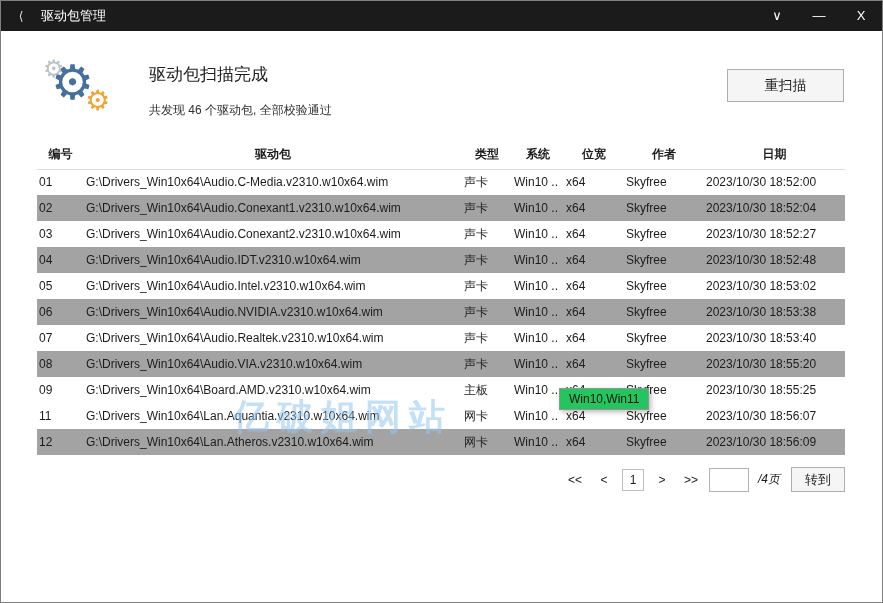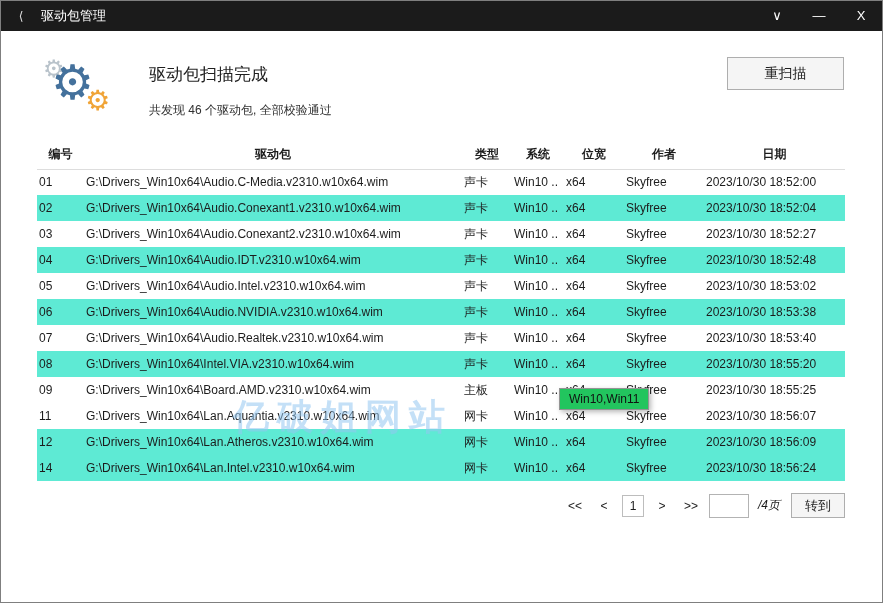--- a/index.html
+++ b/index.html
@@ -29,33 +29,33 @@
   .header-row { display: flex; padding: 26px 38px 0 38px; }
   .gears { position: relative; width: 82px; height: 62px; flex: none; }
   .gear { position: absolute; line-height: 1; }
   .gear-gray   { font-size: 24px; color: #b9c3cb; left: 4px;  top: 0px;  }
   .gear-blue   { font-size: 48px; color: #44719c; left: 12px; top: 2px;  }
   .gear-orange { font-size: 28px; color: #f0a437; left: 46px; top: 30px; }
   .header-text { margin-left: 28px; padding-top: 6px; }
   .page-title { font-size: 17px; color: #1f1f1f; }
   .page-subtitle { font-size: 12px; color: #303030; margin-top: 16px; }
   .rescan {
-    margin-left: auto; align-self: flex-start; 
+    margin-left: auto; align-self: flex-start; margin-top: 12px;
     width: 117px; height: 33px;
     background: #f5f5f5; border: 1px solid #aeaeae;
     font-size: 14px; color: #1f1f1f; cursor: pointer;
     font-family: inherit;
   }
 
   
   .table-wrap { margin: 22px 37px 0 36px; }
   table { width: 100%; border-collapse: collapse; table-layout: fixed; font-size: 12px; color: #1c1c1c; }
   th { text-align: center; font-weight: bold; height: 28px; padding: 0 2px; border-bottom: 1px solid #dddddd; white-space: nowrap; }
   td { height: 26px; padding: 0 2px; white-space: nowrap; overflow: hidden; }
-  tr.alt td { background: #5eead4; }
+  tr.alt td { background: #a3a3a3; }
 
   
   .pager {
     display: flex; justify-content: flex-end; align-items: center;
     margin: 12px 37px 0 0; gap: 7px; font-size: 12px; color: #1c1c1c;
   }
   .pg-btn {
     min-width: 22px; height: 22px; background: transparent; border: none;
     font-size: 12px; color: #1c1c1c; cursor: pointer; font-family: inherit;
   }
@@ -193,21 +193,21 @@
       <td>07</td>
       <td>G:\Drivers_Win10x64\Audio.Realtek.v2310.w10x64.wim</td>
       <td>声卡</td>
       <td>Win10 ..</td>
       <td>x64</td>
       <td>Skyfree</td>
       <td>2023/10/30 18:53:40</td>
     </tr>
           <tr class="alt">
       <td>08</td>
-      <td>G:\Drivers_Win10x64\Intel.VIA.v2310.w10x64.wim</td>
+      <td>G:\Drivers_Win10x64\Audio.VIA.v2310.w10x64.wim</td>
       <td>声卡</td>
       <td>Win10 ..</td>
       <td>x64</td>
       <td>Skyfree</td>
       <td>2023/10/30 18:55:20</td>
     </tr>
           <tr>
       <td>09</td>
       <td>G:\Drivers_Win10x64\Board.AMD.v2310.w10x64.wim</td>
       <td>主板</td>
@@ -226,29 +226,20 @@
       <td>2023/10/30 18:56:07</td>
     </tr>
           <tr class="alt">
       <td>12</td>
       <td>G:\Drivers_Win10x64\Lan.Atheros.v2310.w10x64.wim</td>
       <td>网卡</td>
       <td>Win10 ..</td>
       <td>x64</td>
       <td>Skyfree</td>
       <td>2023/10/30 18:56:09</td>
-    </tr>
-          <tr class="alt">
-      <td>14</td>
-      <td>G:\Drivers_Win10x64\Lan.Intel.v2310.w10x64.wim</td>
-      <td>网卡</td>
-      <td>Win10 ..</td>
-      <td>x64</td>
-      <td>Skyfree</td>
-      <td>2023/10/30 18:56:24</td>
     </tr>
         </tbody>
     </table>
   </div>
 
   <div class="pager">
     <button class="pg-btn">&lt;&lt;</button>
     <button class="pg-btn">&lt;</button>
     <div class="pg-current">1</div>
     <button class="pg-btn">&gt;</button>

